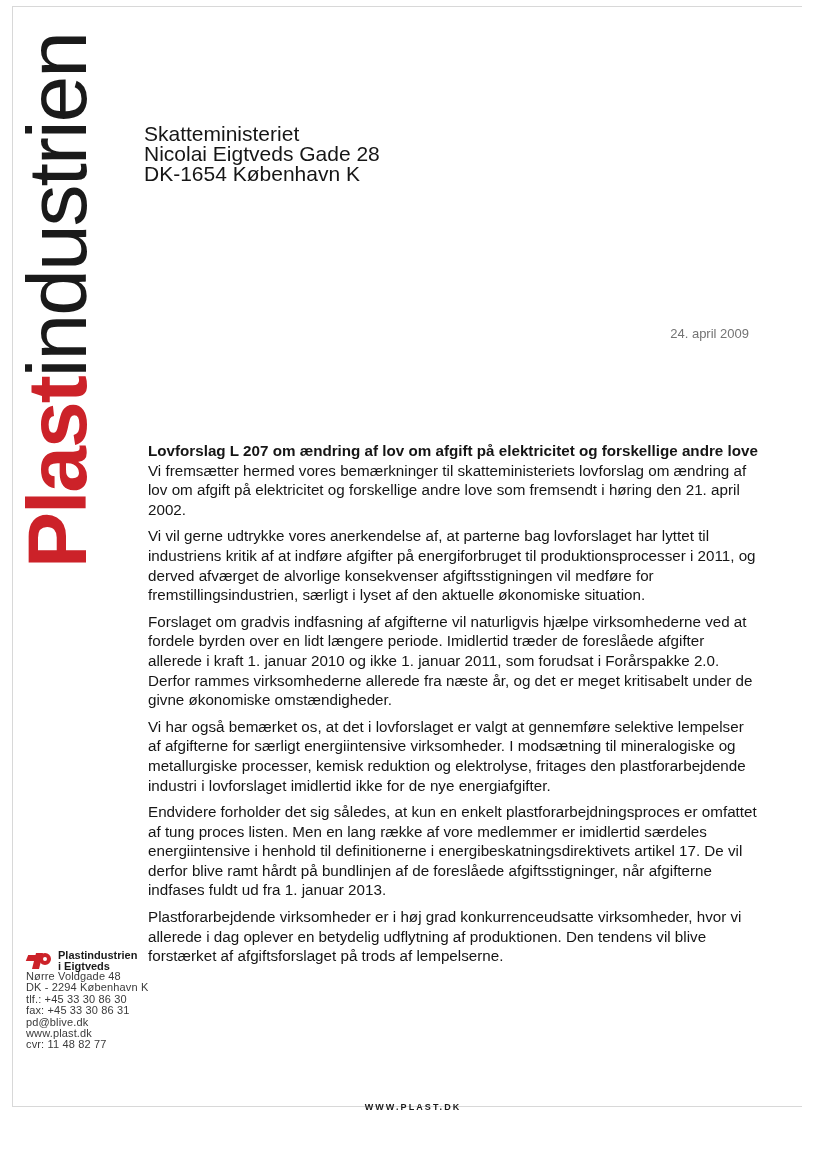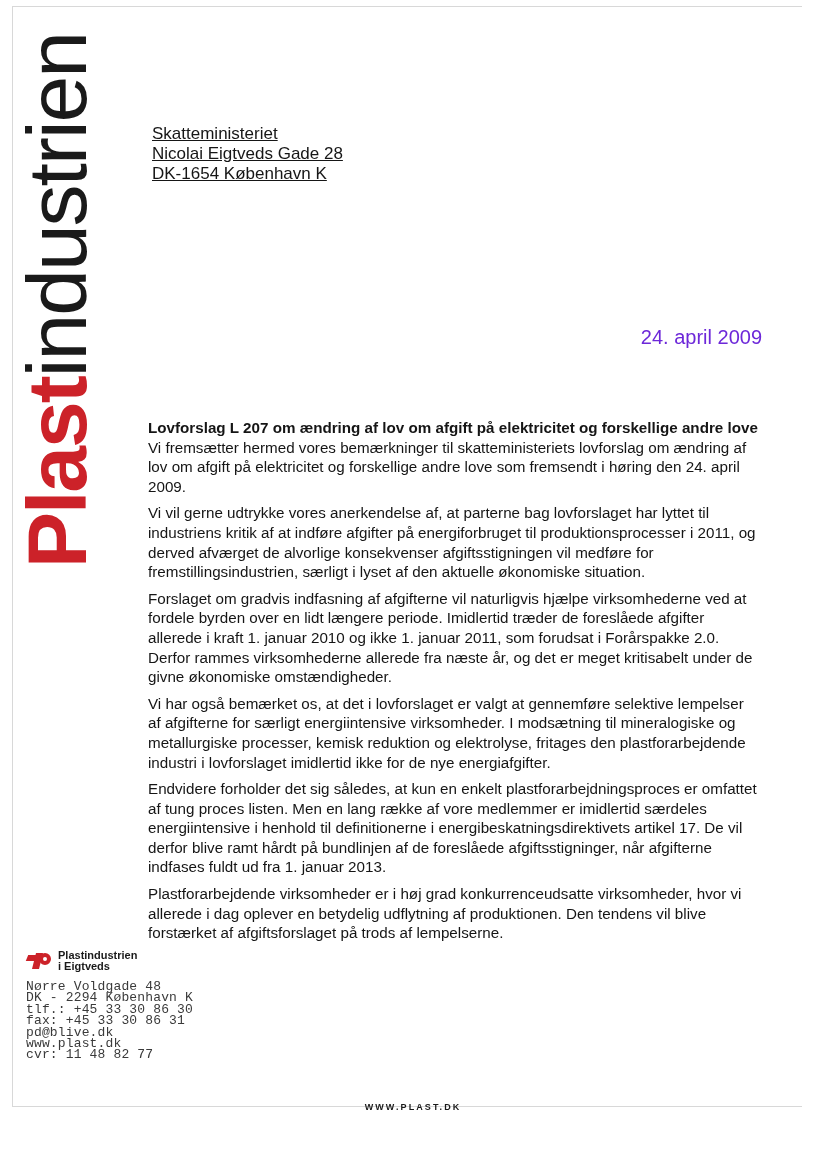--- a/index.html
+++ b/index.html
@@ -53,44 +53,43 @@
     font-size: 84px;
     font-weight: normal;
     color: #1a1a1a;
     letter-spacing: -2px;
     line-height: 1;
   }
 
   
   .address {
     position: absolute;
-    left: 152px;
+    left: 144px;
     top: 124px;
-    font-size: 17px;
+    font-size: 21px;
     line-height: 20px;
     color: #161616;
-    text-decoration: underline;
   }
   .address div { white-space: nowrap; }
 
   
   .date-line {
     position: absolute;
-    right: 64px;
+    right: 77px;
     top: 326px;
-    font-size: 20px;
-    color: #6d28d9;
+    font-size: 13px;
+    color: #737373;
     white-space: nowrap;
   }
 
   
   .letter {
     position: absolute;
     left: 148px;
-    top: 418px;
+    top: 441px;
     width: 610px;
     font-size: 15.2px;
     line-height: 19.6px;
     color: #151515;
   }
   .letter h1 {
     margin: 0;
     font-size: 15.2px;
     line-height: 19.6px;
     font-weight: bold;
@@ -143,26 +142,24 @@
     border-radius: 50%;
     box-sizing: border-box;
   }
   .fb-name {
     font-size: 11px;
     font-weight: bold;
     line-height: 10.5px;
     color: #1a1a1a;
   }
   .fb-contact {
-    margin-top: 10px;
-    font-size: 13px;
+    font-size: 11px;
     line-height: 11.4px;
     color: #3a3a3a;
     letter-spacing: 0.15px;
-    font-family: Liberation Mono, monospace;
   }
   .fb-contact div { white-space: nowrap; }
 
   
   .footer-url {
     position: absolute;
     left: 0;
     right: 0;
     top: 1102px;
     text-align: center;
@@ -189,21 +186,21 @@
   <div class="address">
     <div>Skatteministeriet</div>
     <div>Nicolai Eigtveds Gade 28</div>
     <div>DK-1654 København K</div>
   </div>
 
   <div class="date-line">24. april 2009</div>
 
   <div class="letter">
     <h1>Lovforslag L 207 om ændring af lov om afgift på elektricitet og forskellige andre love</h1>
-    <p>Vi fremsætter hermed vores bemærkninger til skatteministeriets lovforslag om ændring af lov om afgift på elektricitet og forskellige andre love som fremsendt i høring den 24. april 2009.</p>
+    <p>Vi fremsætter hermed vores bemærkninger til skatteministeriets lovforslag om ændring af lov om afgift på elektricitet og forskellige andre love som fremsendt i høring den 21. april 2002.</p>
     <p class="gap">Vi vil gerne udtrykke vores anerkendelse af, at parterne bag lovforslaget har lyttet til industriens kritik af at indføre afgifter på energiforbruget til produktionsprocesser i 2011, og derved afværget de alvorlige konsekvenser afgiftsstigningen vil medføre for fremstillingsindustrien, særligt i lyset af den aktuelle økonomiske situation.</p>
     <p class="gap">Forslaget om gradvis indfasning af afgifterne vil naturligvis hjælpe virksomhederne ved at fordele byrden over en lidt længere periode. Imidlertid træder de foreslåede afgifter allerede i kraft 1. januar 2010 og ikke 1. januar 2011, som forudsat i Forårspakke 2.0. Derfor rammes virksomhederne allerede fra næste år, og det er meget kritisabelt under de givne økonomiske omstændigheder.</p>
     <p class="gap">Vi har også bemærket os, at det i lovforslaget er valgt at gennemføre selektive lempelser af afgifterne for særligt energiintensive virksomheder. I modsætning til mineralogiske og metallurgiske processer, kemisk reduktion og elektrolyse, fritages den plastforarbejdende industri i lovforslaget imidlertid ikke for de nye energiafgifter.</p>
     <p class="gap">Endvidere forholder det sig således, at kun en enkelt plastforarbejdningsproces er omfattet af tung proces listen. Men en lang række af vore medlemmer er imidlertid særdeles energiintensive i henhold til definitionerne i energibeskatningsdirektivets artikel 17. De vil derfor blive ramt hårdt på bundlinjen af de foreslåede afgiftsstigninger, når afgifterne indfases fuldt ud fra 1. januar 2013.</p>
     <p class="gap">Plastforarbejdende virksomheder er i høj grad konkurrenceudsatte virksomheder, hvor vi allerede i dag oplever en betydelig udflytning af produktionen. Den tendens vil blive forstærket af afgiftsforslaget på trods af lempelserne.</p>
   </div>
 
   <div class="footer-brand">
     <div class="fb-row">
       <div class="fb-mark">

